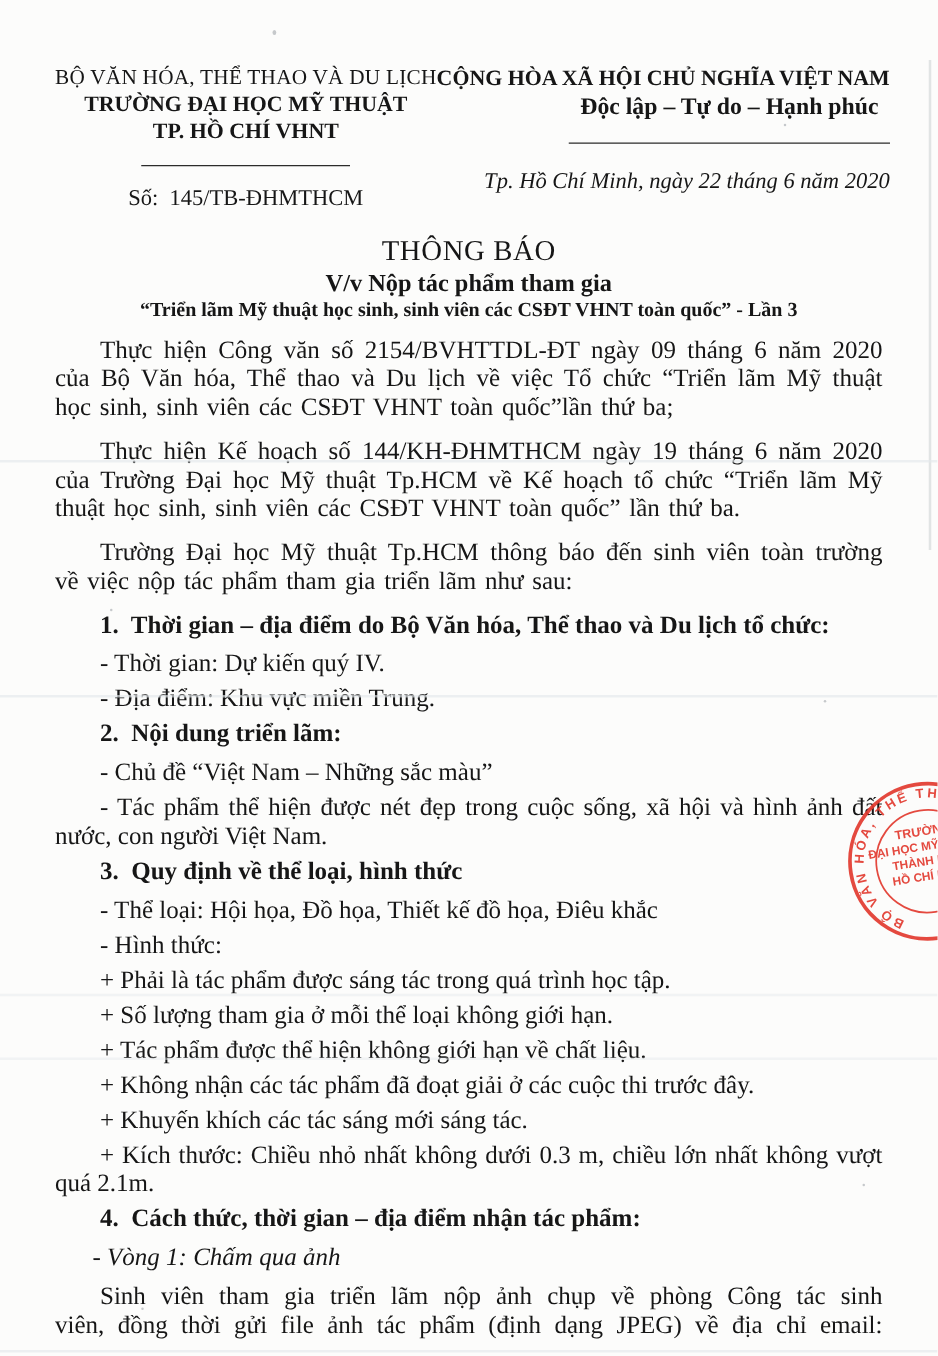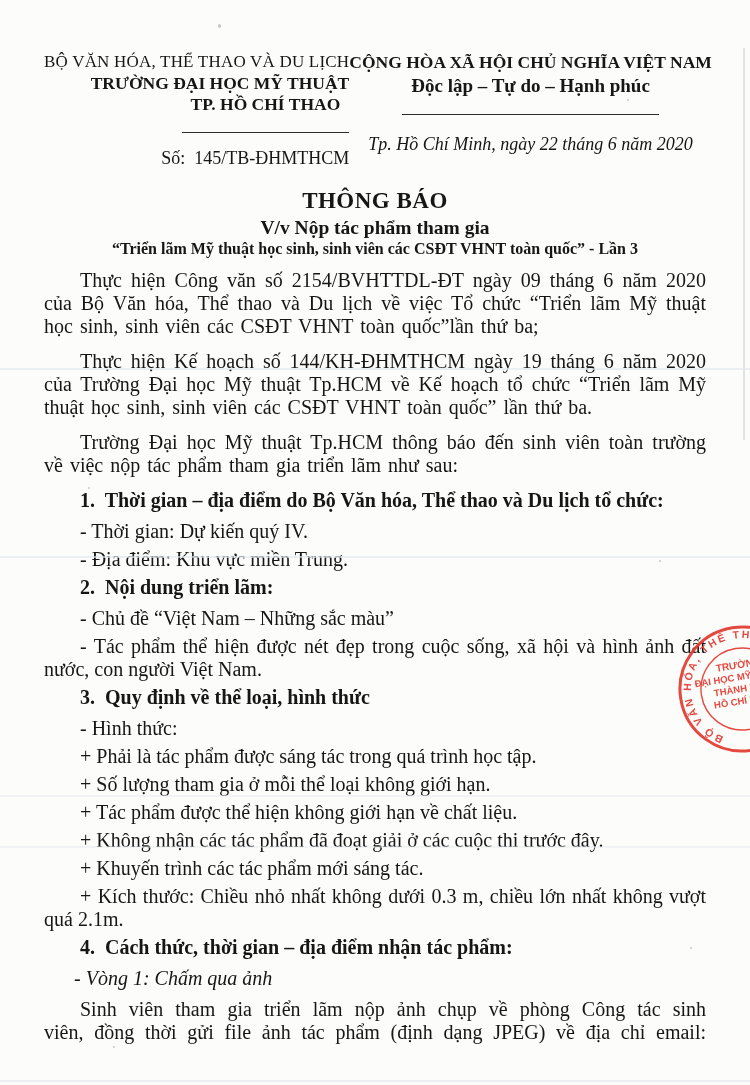--- a/index.html
+++ b/index.html
@@ -5,34 +5,34 @@
   html,body { margin:0; padding:0; }
   body {
     width:750px; height:1085px; position:relative; overflow:hidden;
     background:#fcfcfb; color:#161616;
     font-family:"Liberation Serif","DejaVu Serif",serif;
   }
   .page { position:absolute; inset:0; padding:52px 44px 0; box-sizing:border-box; }
 
   
   .header { display:flex; }
-  .h-left  { width:336px; text-align:right; }
-  .h-right { flex:1; text-align:center; }
+  .h-left  { width:336px; text-align:center; }
+  .h-right { flex:1; text-align:right; }
   .h-l1 { font-size:17px; letter-spacing:.2px; white-space:nowrap; }
   .h-l2 { font-size:17.5px; font-weight:bold; margin-top:1px;font-family:Liberation Serif, serif; }
   .h-l3 { font-size:17.5px; font-weight:bold; }
   .h-so { font-size:18px; margin-top:15px; }
   .h-r1 { font-size:17.5px; font-weight:bold; white-space:nowrap; }
   .h-r2 { font-size:19px; font-weight:bold; margin-top:2px; }
   .h-date { font-size:18px; font-style:italic; margin-top:19px; white-space:nowrap; }
   .u { display:inline-block; border-bottom:1.6px solid #2b2b2b; padding:0 9px 17px; }
 
   
   .title { text-align:center; margin-top:19px; }
-  .title-main { font-size:23px; font-weight:bold; letter-spacing:.5px; }
+  .title-main { font-size:23px; font-weight:normal; letter-spacing:.5px; }
   .title-sub1 { font-size:19.5px; font-weight:bold; margin-top:3px; }
   .title-sub2 { font-size:16px; font-weight:bold; margin-top:1px; white-space:nowrap; }
 
   
   .bodytext { margin-top:11px; font-size:20px; line-height:23px; }
   .t-para { text-indent:36px; text-align:justify; margin:0 0 12px; word-spacing:2px; }
   .t-cut  { text-align-last:justify; word-spacing:4px; }
   .t-heading { font-weight:bold; padding-left:36px; margin:2px 0 8px; }
   .t-item { text-indent:36px; text-align:justify; margin:0 0 5px; }
   .t-sub  { font-weight:normal; font-style:italic; padding-left:30px; margin:6px 0 8px; }
@@ -48,21 +48,21 @@
 </style>
 </head>
 <body>
 
 <div class="page">
 
   <div class="header">
     <div class="h-left">
       <div class="h-l1">BỘ VĂN HÓA, THỂ THAO VÀ DU LỊCH</div>
       <div class="h-l2">TRƯỜNG ĐẠI HỌC MỸ THUẬT</div>
-      <div class="h-l3"><span class="u">TP. HỒ CHÍ THAO</span></div>
+      <div class="h-l3"><span class="u">TP. HỒ CHÍ VHNT</span></div>
       <div class="h-so">Số:&nbsp; 145/TB-ĐHMTHCM</div>
     </div>
     <div class="h-right">
       <div class="h-r1">CỘNG HÒA XÃ HỘI CHỦ NGHĨA VIỆT NAM</div>
       <div class="h-r2"><span class="u">Độc lập – Tự do – Hạnh phúc</span></div>
       <div class="h-date">Tp. Hồ Chí Minh, ngày 22 tháng 6 năm 2020</div>
     </div>
   </div>
 
   <div class="title">
@@ -75,26 +75,27 @@
       <div class="t-para">Thực hiện Công văn số 2154/BVHTTDL-ĐT ngày 09 tháng 6 năm 2020 của Bộ Văn hóa, Thể thao và Du lịch về việc Tổ chức “Triển lãm Mỹ thuật học sinh, sinh viên các CSĐT VHNT toàn quốc”lần thứ ba;</div>
       <div class="t-para">Thực hiện Kế hoạch số 144/KH-ĐHMTHCM ngày 19 tháng 6 năm 2020 của Trường Đại học Mỹ thuật Tp.HCM về Kế hoạch tổ chức “Triển lãm Mỹ thuật học sinh, sinh viên các CSĐT VHNT toàn quốc” lần thứ ba.</div>
       <div class="t-para">Trường Đại học Mỹ thuật Tp.HCM thông báo đến sinh viên toàn trường về việc nộp tác phẩm tham gia triển lãm như sau:</div>
       <div class="t-heading">1.&nbsp; Thời gian – địa điểm do Bộ Văn hóa, Thể thao và Du lịch tổ chức:</div>
       <div class="t-item">- Thời gian: Dự kiến quý IV.</div>
       <div class="t-item">- Địa điểm: Khu vực miền Trung.</div>
       <div class="t-heading">2.&nbsp; Nội dung triển lãm:</div>
       <div class="t-item">- Chủ đề “Việt Nam – Những sắc màu”</div>
       <div class="t-item">- Tác phẩm thể hiện được nét đẹp trong cuộc sống, xã hội và hình ảnh đất nước, con người Việt Nam.</div>
       <div class="t-heading">3.&nbsp; Quy định về thể loại, hình thức</div>
+      <div class="t-item">- Thể loại: Hội họa, Đồ họa, Thiết kế đồ họa, Điêu khắc</div>
       <div class="t-item">- Hình thức:</div>
       <div class="t-item">+ Phải là tác phẩm được sáng tác trong quá trình học tập.</div>
       <div class="t-item">+ Số lượng tham gia ở mỗi thể loại không giới hạn.</div>
       <div class="t-item">+ Tác phẩm được thể hiện không giới hạn về chất liệu.</div>
       <div class="t-item">+ Không nhận các tác phẩm đã đoạt giải ở các cuộc thi trước đây.</div>
-      <div class="t-item">+ Khuyến trình các tác phẩm mới sáng tác.</div>
+      <div class="t-item">+ Khuyến khích các tác sáng mới sáng tác.</div>
       <div class="t-item">+ Kích thước: Chiều nhỏ nhất không dưới 0.3 m, chiều lớn nhất không vượt quá 2.1m.</div>
       <div class="t-heading">4.&nbsp; Cách thức, thời gian – địa điểm nhận tác phẩm:</div>
       <div class="t-sub">- Vòng 1: Chấm qua ảnh</div>
       <div class="t-para t-cut">Sinh viên tham gia triển lãm nộp ảnh chụp về phòng Công tác sinh viên, đồng thời gửi file ảnh tác phẩm (định dạng JPEG) về địa chỉ email:</div>
     </div>
 
 </div>
 
 <svg class="stamp" width="160" height="160" viewBox="0 0 160 160">
   <g transform="rotate(-9 80 80)">

